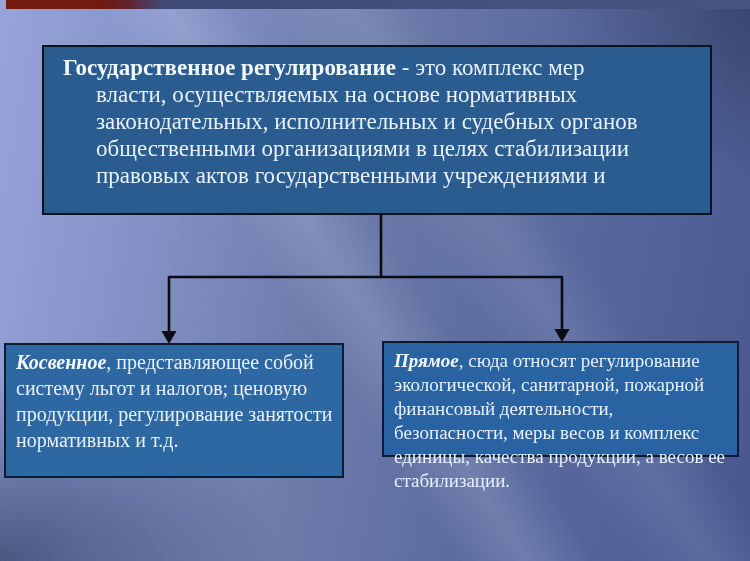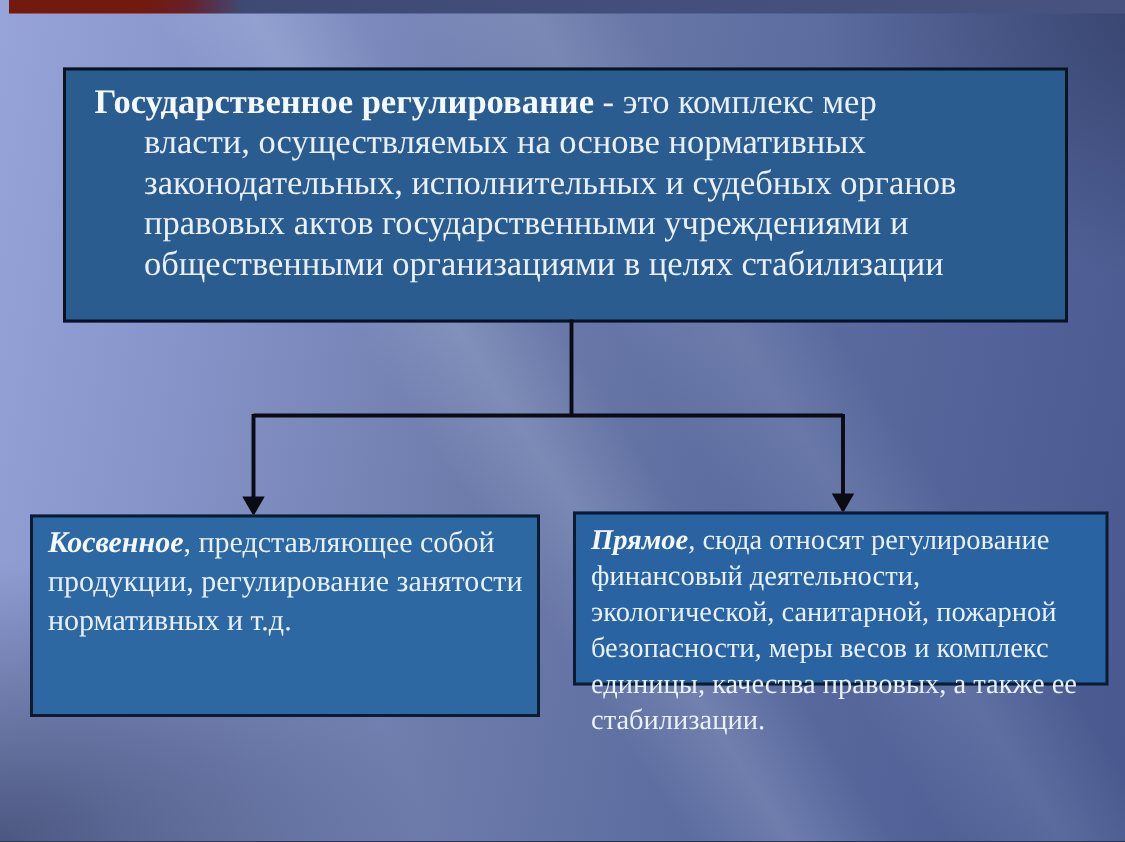--- a/index.html
+++ b/index.html
@@ -27,21 +27,21 @@
   }
   .main-box{
     left:42px;top:45px;width:670px;height:170px;
     background:#2b5c8f;
     border-color:#0a1322;
     font-size:23px;line-height:27px;
     padding:7px 10px 0 52px;
   }
   .main-box .first-line{margin-left:-33px;}
   .branch-left{
-    left:20px;top:343px;width:340px;height:135px;
+    left:4px;top:343px;width:340px;height:135px;
     background:#2d68a3;
     font-size:20px;line-height:26px;
     padding:4px 6px 0 10px;
   }
   .branch-right{
     left:382px;top:341px;width:357px;height:116px;
     background:#2a63a2;
     font-size:19px;line-height:24px;
     padding:6px 6px 0 10px;
   }
@@ -55,46 +55,47 @@
 
 <div class="slide">
 
   <div class="top-strip"></div>
 
   <div class="box main-box">
     <div class="line first-line"><span class="lead">Государственное регулирование</span><span> - это комплекс мер</span></div>
     <div>
         <div class="line">власти, осуществляемых на основе нормативных</div>
         <div class="line">законодательных, исполнительных и судебных органов</div>
+        <div class="line">общественными организациями в целях стабилизации</div>
         <div class="line">правовых актов государственными учреждениями и</div>
-        <div class="line">общественными организациями в целях стабилизации</div>
       </div>
   </div>
 
   <svg class="connectors" width="750" height="561" viewBox="0 0 750 561">
     <path d="M381 213 V277" stroke="#0b0b14" stroke-width="2.6" fill="none"></path>
     <path d="M169 277 H562" stroke="#0b0b14" stroke-width="2.6" fill="none"></path>
     <path d="M169 276 V333" stroke="#0b0b14" stroke-width="2.6" fill="none"></path>
     <path d="M562 276 V331" stroke="#0b0b14" stroke-width="2.6" fill="none"></path>
     <polygon points="169,344 161.5,331 176.5,331" fill="#0b0b14"></polygon>
     <polygon points="562,342 554.5,329 569.5,329" fill="#0b0b14"></polygon>
   </svg>
 
   <div class="box branch-left">
     <div class="line"><span class="lead it">Косвенное</span><span>, представляющее собой</span></div>
     <div>
+        <div class="line">систему льгот и налогов; ценовую</div>
         <div class="line">продукции, регулирование занятости</div>
         <div class="line">нормативных и т.д.</div>
       </div>
   </div>
 
   <div class="box branch-right">
     <div class="line"><span class="lead it">Прямое</span><span>, сюда относят регулирование</span></div>
     <div>
+        <div class="line">экологической, санитарной, пожарной</div>
         <div class="line">финансовый деятельности,</div>
-        <div class="line">экологической, санитарной, пожарной</div>
         <div class="line">безопасности, меры весов и комплекс</div>
-        <div class="line">единицы, качества правовых, а также ее</div>
+        <div class="line">единицы, качества продукции, а весов ее</div>
         <div class="line">стабилизации.</div>
       </div>
   </div>
 
 </div>
 
 </body></html>

